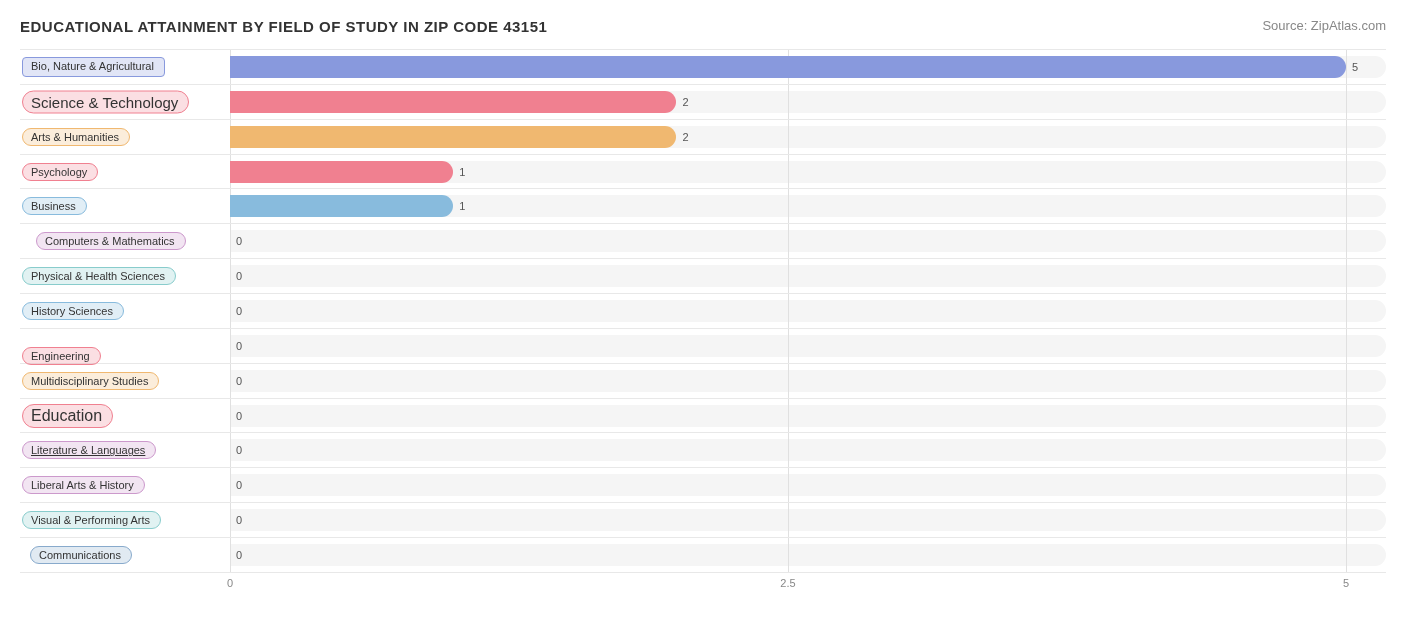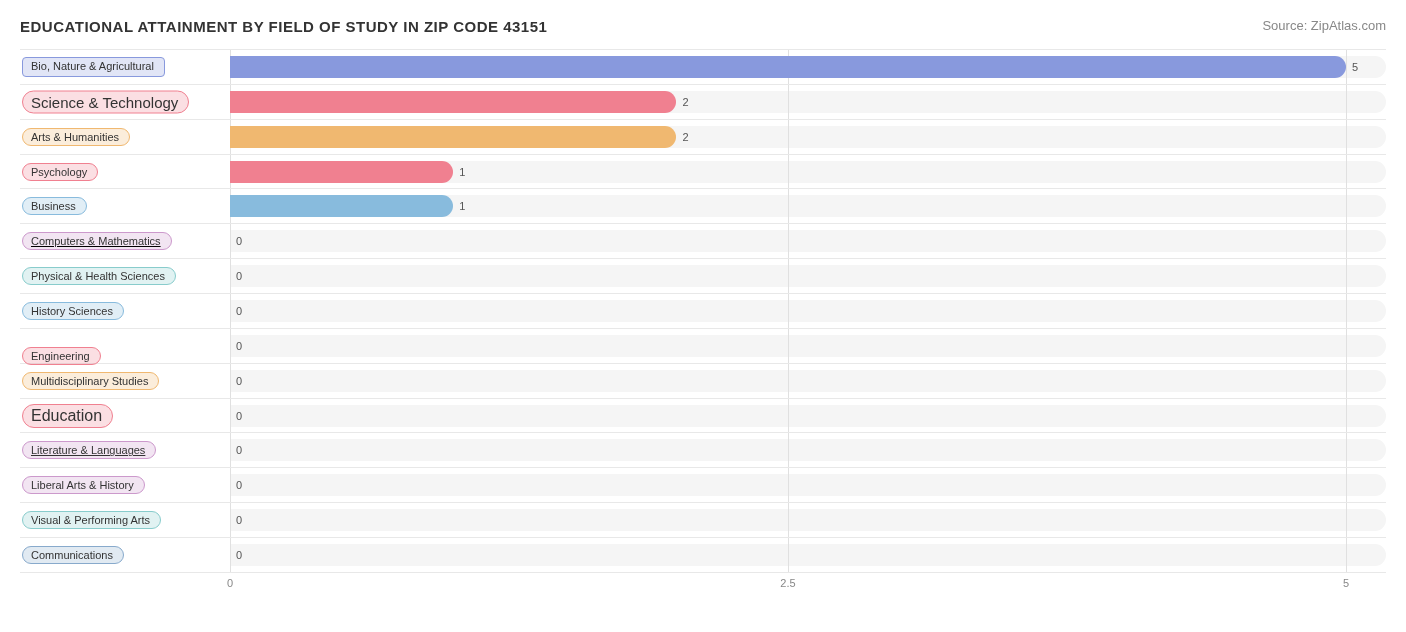--- a/index.html
+++ b/index.html
@@ -118,21 +118,21 @@
         <div style="position: absolute; left: 2px; top: 50%; transform: translateY(-50%); display: inline-flex; align-items: center; z-index: 3;">
           <span style="display: inline-block; padding: 2px 10px 2px 8px; border-radius: 20px; font-size: 11px; color: rgb(51, 51, 51); background: rgba(136, 187, 221, 0.25); border: 1.5px solid rgb(136, 187, 221); white-space: nowrap;">Business</span>
         </div>
         <div style="position: absolute; left: 439.2px; top: 50%; transform: translateY(-50%); font-size: 11px; color: rgb(85, 85, 85); z-index: 2;">1</div>
       </div>
       <div class="bar-row" style="position: relative;">
         <div style="position: absolute; left: 210px; right: 0px; top: 50%; transform: translateY(-50%); height: 22px; background: rgb(245, 245, 245); border-radius: 0px 11px 11px 0px;"></div>
         <div style="position: absolute; left: 210px; top: 0px; bottom: 0px; width: 1px; background: rgb(224, 224, 224); z-index: 0;"></div>
         <div style="position: absolute; left: 768px; top: 0px; bottom: 0px; width: 1px; background: rgb(224, 224, 224); z-index: 0;"></div>
         <div style="position: absolute; left: 1326px; top: 0px; bottom: 0px; width: 1px; background: rgb(224, 224, 224); z-index: 0;"></div>
-        <div style="position: absolute; left: 2px; top: 50%; transform: translateY(-50%); display: inline-flex; align-items: center; z-index: 3; text-decoration: underline;">
+        <div style="position: absolute; left: 16px; top: 50%; transform: translateY(-50%); display: inline-flex; align-items: center; z-index: 3;">
           <span style="display: inline-block; padding: 2px 10px 2px 8px; border-radius: 20px; font-size: 11px; color: rgb(51, 51, 51); background: rgba(204, 153, 204, 0.25); border: 1.5px solid rgb(204, 153, 204); white-space: nowrap;">Computers &amp; Mathematics</span>
         </div>
         <div style="position: absolute; left: 216px; top: 50%; transform: translateY(-50%); font-size: 11px; color: rgb(85, 85, 85); z-index: 2;">0</div>
       </div>
       <div class="bar-row" style="position: relative;">
         <div style="position: absolute; left: 210px; right: 0px; top: 50%; transform: translateY(-50%); height: 22px; background: rgb(245, 245, 245); border-radius: 0px 11px 11px 0px;"></div>
         <div style="position: absolute; left: 210px; top: 0px; bottom: 0px; width: 1px; background: rgb(224, 224, 224); z-index: 0;"></div>
         <div style="position: absolute; left: 768px; top: 0px; bottom: 0px; width: 1px; background: rgb(224, 224, 224); z-index: 0;"></div>
         <div style="position: absolute; left: 1326px; top: 0px; bottom: 0px; width: 1px; background: rgb(224, 224, 224); z-index: 0;"></div>
         <div style="position: absolute; left: 2px; top: 50%; transform: translateY(-50%); display: inline-flex; align-items: center; z-index: 3;">
@@ -208,21 +208,21 @@
         <div style="position: absolute; left: 2px; top: 50%; transform: translateY(-50%); display: inline-flex; align-items: center; z-index: 3;">
           <span style="display: inline-block; padding: 2px 10px 2px 8px; border-radius: 20px; font-size: 11px; color: rgb(51, 51, 51); background: rgba(136, 204, 204, 0.25); border: 1.5px solid rgb(136, 204, 204); white-space: nowrap;">Visual &amp; Performing Arts</span>
         </div>
         <div style="position: absolute; left: 216px; top: 50%; transform: translateY(-50%); font-size: 11px; color: rgb(85, 85, 85); z-index: 2;">0</div>
       </div>
       <div class="bar-row" style="position: relative;">
         <div style="position: absolute; left: 210px; right: 0px; top: 50%; transform: translateY(-50%); height: 22px; background: rgb(245, 245, 245); border-radius: 0px 11px 11px 0px;"></div>
         <div style="position: absolute; left: 210px; top: 0px; bottom: 0px; width: 1px; background: rgb(224, 224, 224); z-index: 0;"></div>
         <div style="position: absolute; left: 768px; top: 0px; bottom: 0px; width: 1px; background: rgb(224, 224, 224); z-index: 0;"></div>
         <div style="position: absolute; left: 1326px; top: 0px; bottom: 0px; width: 1px; background: rgb(224, 224, 224); z-index: 0;"></div>
-        <div style="position: absolute; left: 2px; top: 50%; transform: translateY(-50%); display: inline-flex; align-items: center; z-index: 3; border-radius: 9px;">
+        <div style="position: absolute; left: 10px; top: 50%; transform: translateY(-50%); display: inline-flex; align-items: center; z-index: 3; border-radius: 9px;">
           <span style="display: inline-block; padding: 2px 10px 2px 8px; border-radius: 20px; font-size: 11px; color: rgb(51, 51, 51); background: rgba(136, 170, 204, 0.25); border: 1.5px solid rgb(136, 170, 204); white-space: nowrap;">Communications</span>
         </div>
         <div style="position: absolute; left: 216px; top: 50%; transform: translateY(-50%); font-size: 11px; color: rgb(85, 85, 85); z-index: 2;">0</div>
       </div>
     </div>
 
   <div class="x-axis" id="x-axis" style="display: flex; position: relative; margin-top: 4px; margin-left: 210px; width: 1156px; height: 20px;">
   <span style="font-size: 11px; color: rgb(136, 136, 136); position: absolute; left: 0px; transform: translateX(-50%);">0</span>
       <span style="font-size: 11px; color: rgb(136, 136, 136); position: absolute; left: 558px; transform: translateX(-50%);">2.5</span>
       <span style="font-size: 11px; color: rgb(136, 136, 136); position: absolute; left: 1116px; transform: translateX(-50%);">5</span>

